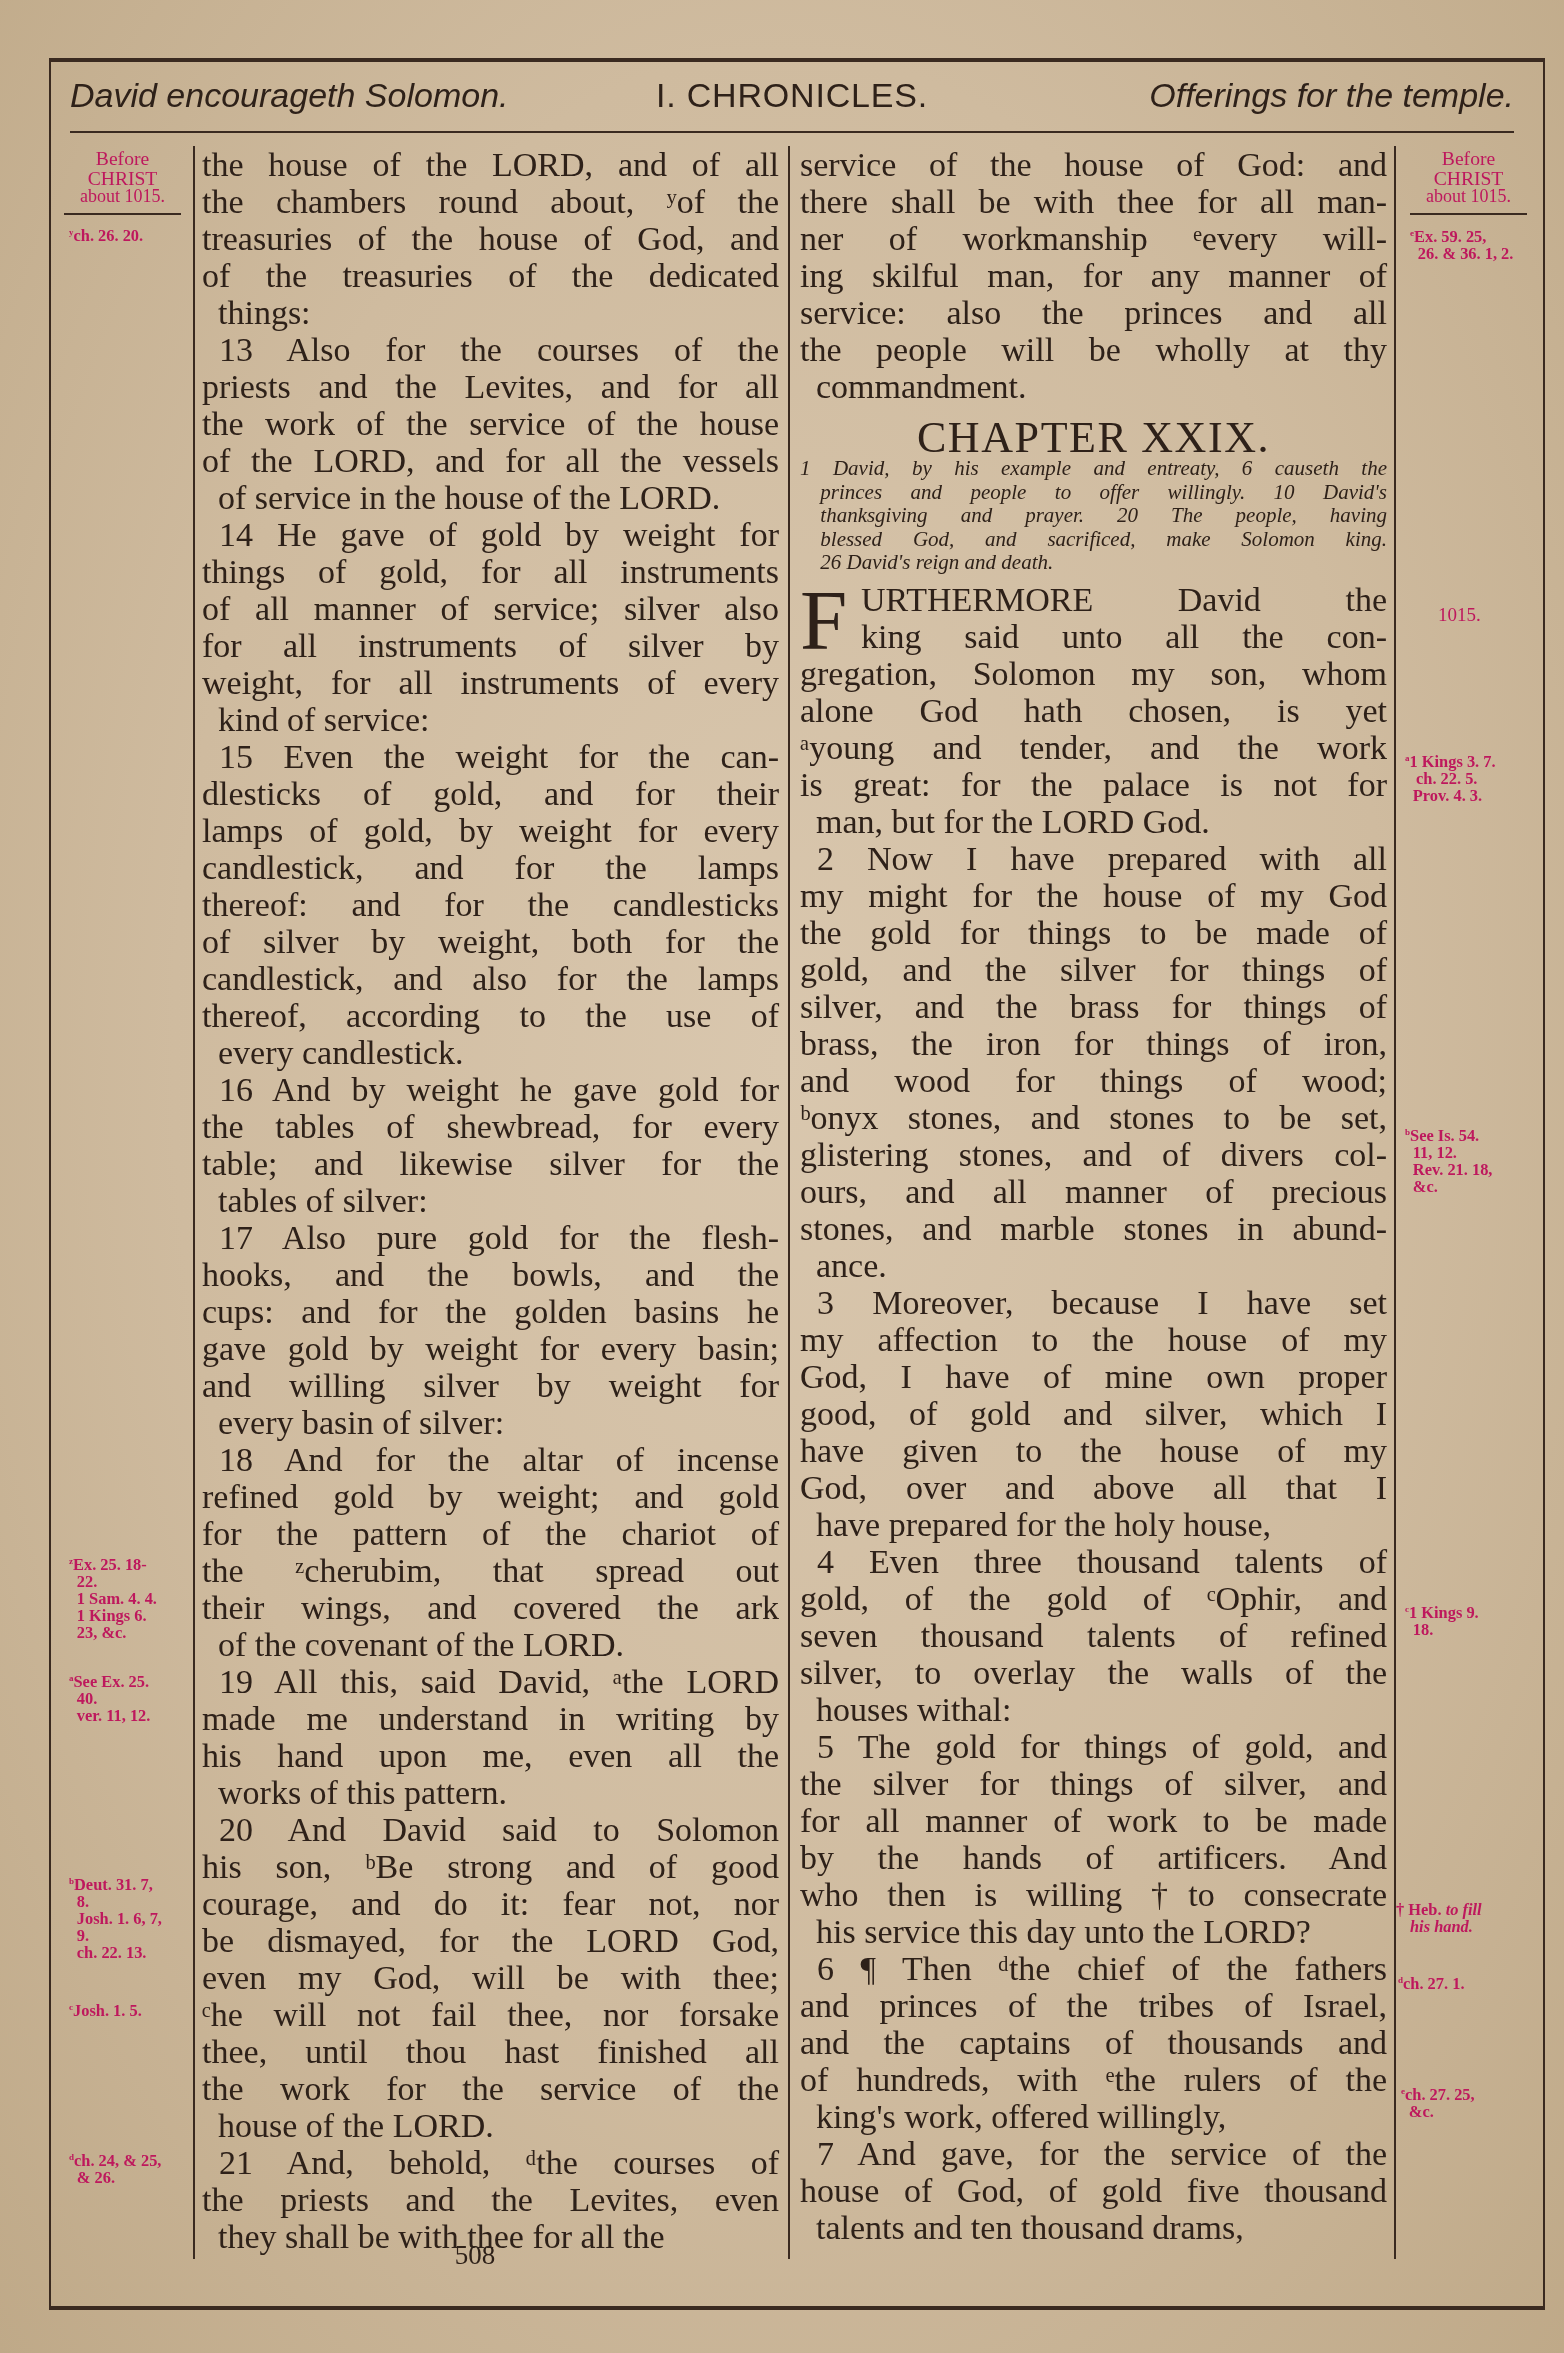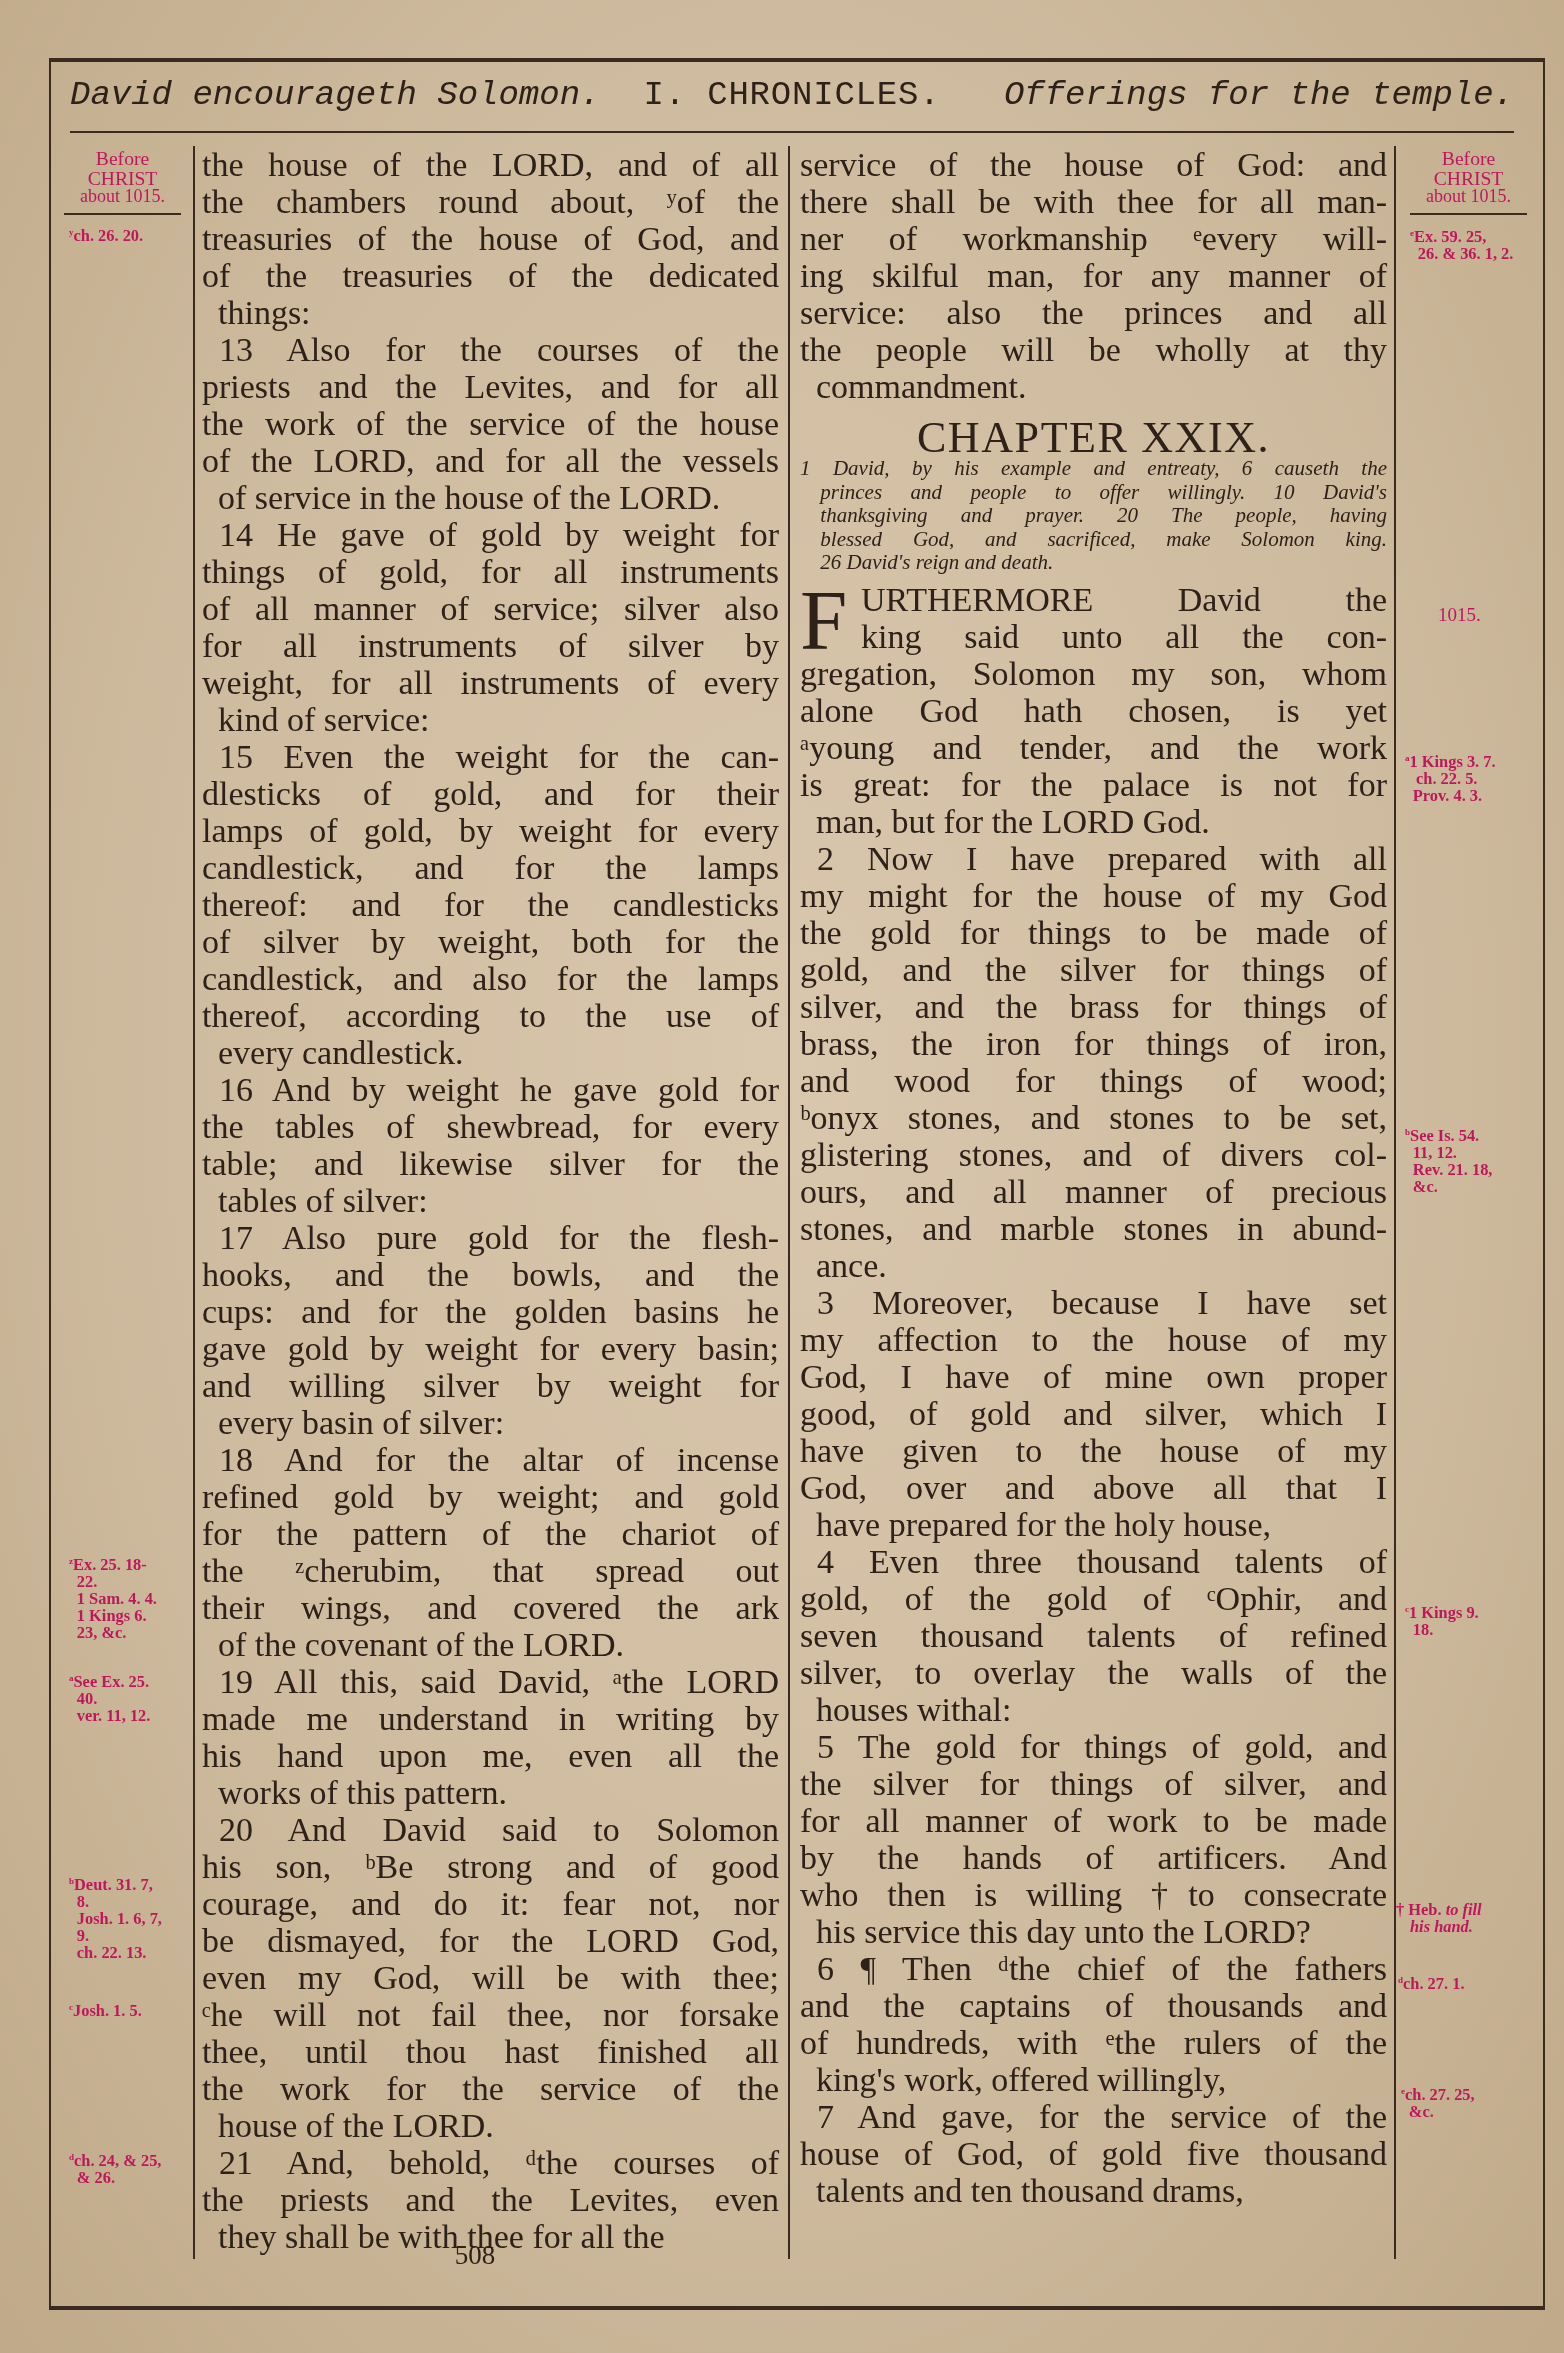--- a/index.html
+++ b/index.html
@@ -11,21 +11,21 @@
     position:relative;
   }
   .frame {
     position:absolute; left:49px; top:58px; width:1496px; height:2252px;
     border-left:2.3px solid #3a2a20; border-right:2.3px solid #3a2a20;
     border-top:4.7px solid #3a2a20; border-bottom:4.7px solid #3a2a20;
     box-sizing:border-box;
   }
   .running-head {
     position:absolute; left:70px; top:72px; width:1444px; height:47px;
-    font-family:Liberation Mono, monospace; font-size:34px; line-height:47px;
+    font-family:Liberation Sans, sans-serif; font-size:34px; line-height:47px;
   }
   .rh-left { position:absolute; left:0; top:0; font-style:italic; }
   .rh-center { position:absolute; left:0; width:100%; text-align:center; top:0; letter-spacing:0.8px; }
   .rh-right { position:absolute; right:0; top:0; font-style:italic; }
   .head-rule { position:absolute; left:70px; top:131px; width:1444px; height:2.3px; background:#3a2a20; }
 
   .vrule { position:absolute; width:1.6px; background:#3a2a20; }
   .margin-col {
     position:absolute; font-family:"Liberation Serif", serif; font-weight:bold;
     font-size:16.4px; line-height:17px; color:#be185d;
@@ -269,20 +269,21 @@
       <div class="line">seven thousand talents of refined</div>
       <div class="line">silver, to overlay the walls of the</div>
       <div class="line last">houses withal:</div>
       <div class="line indent">5 The gold for things of gold, and</div>
       <div class="line">the silver for things of silver, and</div>
       <div class="line">for all manner of work to be made</div>
       <div class="line">by the hands of artificers. And</div>
       <div class="line">who then is willing †to consecrate</div>
       <div class="line last">his service this day unto the LORD?</div>
       <div class="line indent">6 ¶ Then ᵈthe chief of the fathers</div>
+      <div class="line">and princes of the tribes of Israel,</div>
       <div class="line">and the captains of thousands and</div>
       <div class="line">of hundreds, with ᵉthe rulers of the</div>
       <div class="line last">king's work, offered willingly,</div>
       <div class="line indent">7 And gave, for the service of the</div>
       <div class="line">house of God, of gold five thousand</div>
       <div class="line last">talents and ten thousand drams,</div>
     </div>
 </div>
 
 <div class="page-number">508</div>

